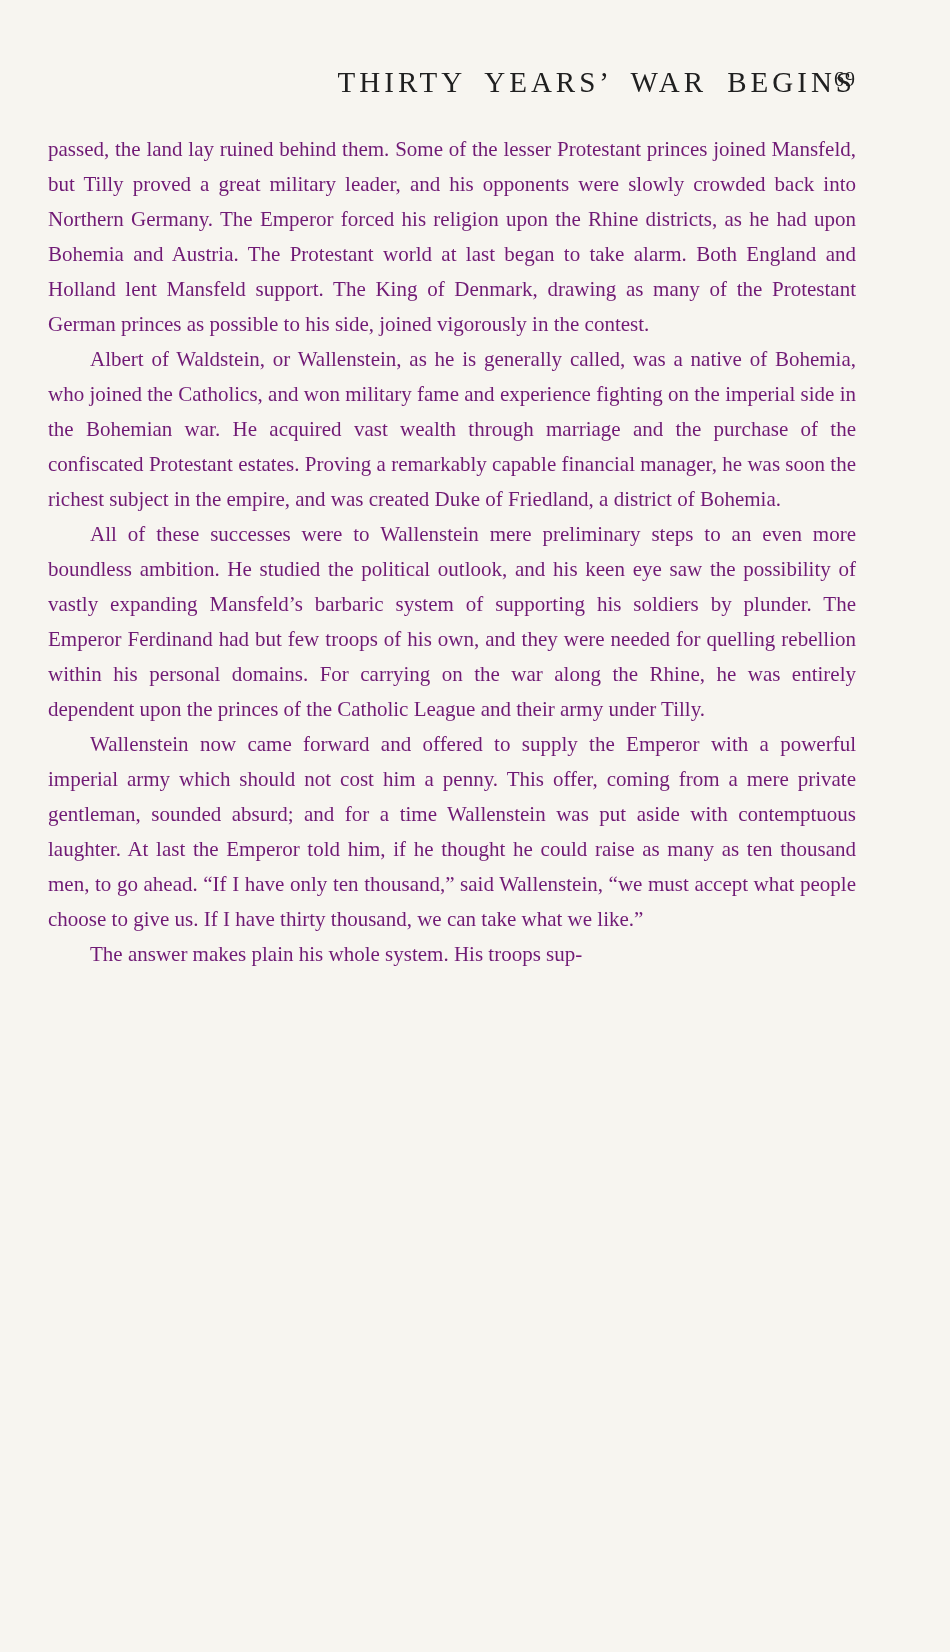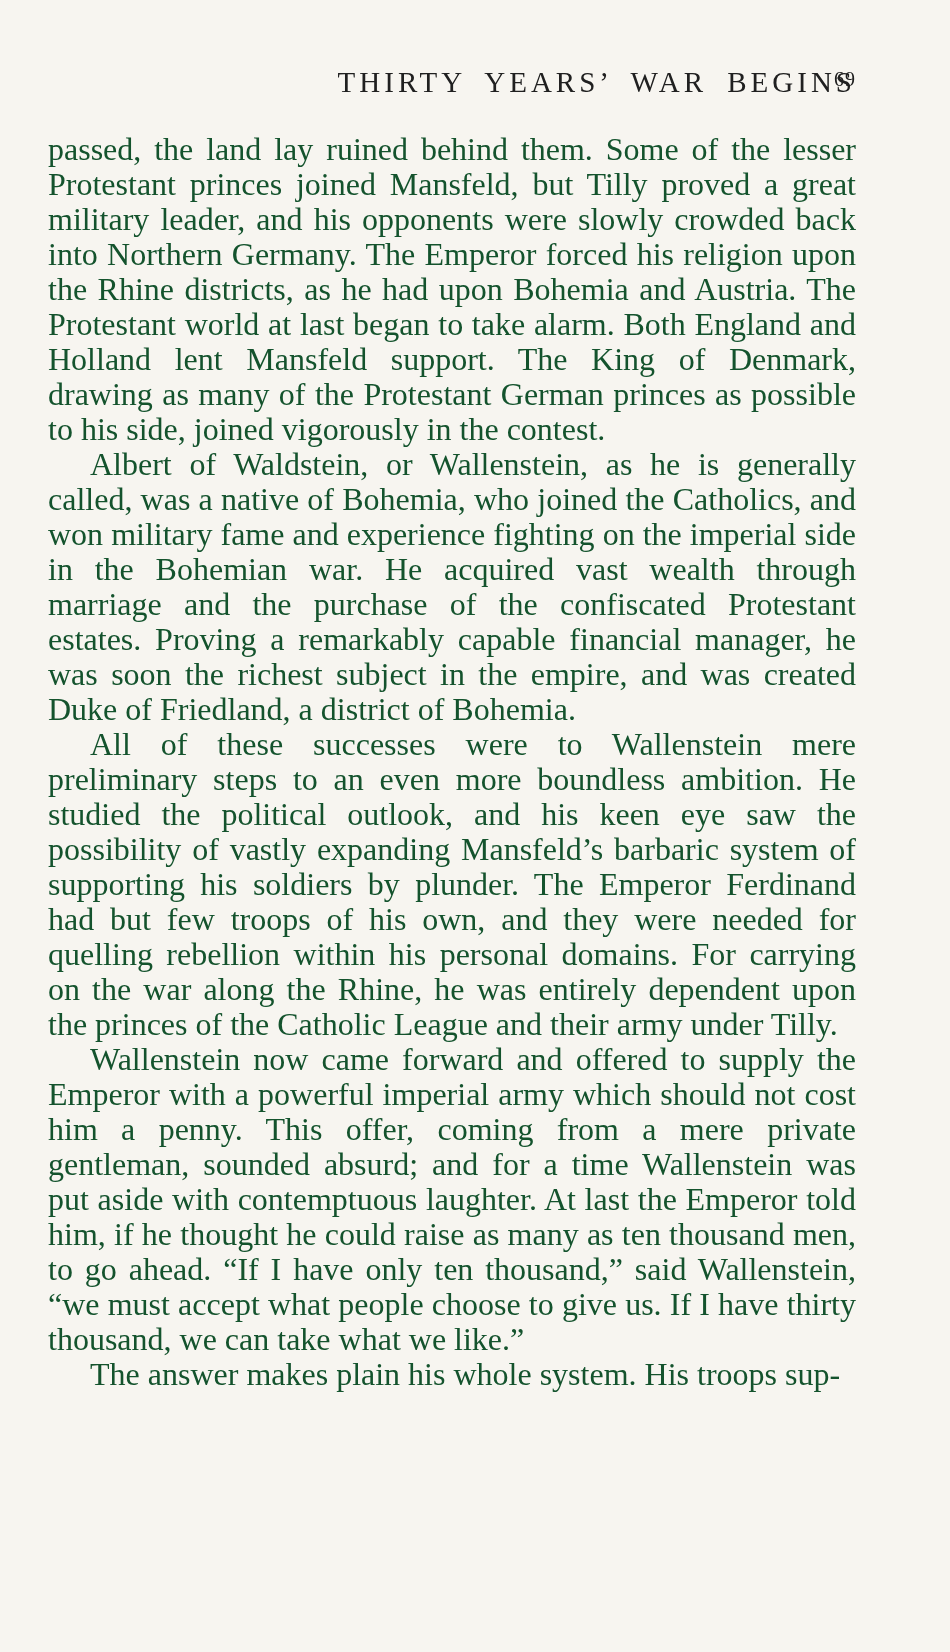--- a/index.html
+++ b/index.html
@@ -37,24 +37,24 @@
   }
   .page-number {
     position: absolute;
     right: 0;
     top: 2px;
     font-size: 20px;
     letter-spacing: 1px;
     color: #202020;
   }
   .text-block {
-    font-size: 32px;
+    font-size: 21px;
     line-height: 35px;
     text-align: justify;
-    color: #14532d;
+    color: #701a75;
   }
   .para {
     margin: 0;
     text-indent: 42px;
   }
   .para.no-indent {
     text-indent: 0;
   }
 </style>
 </head>

